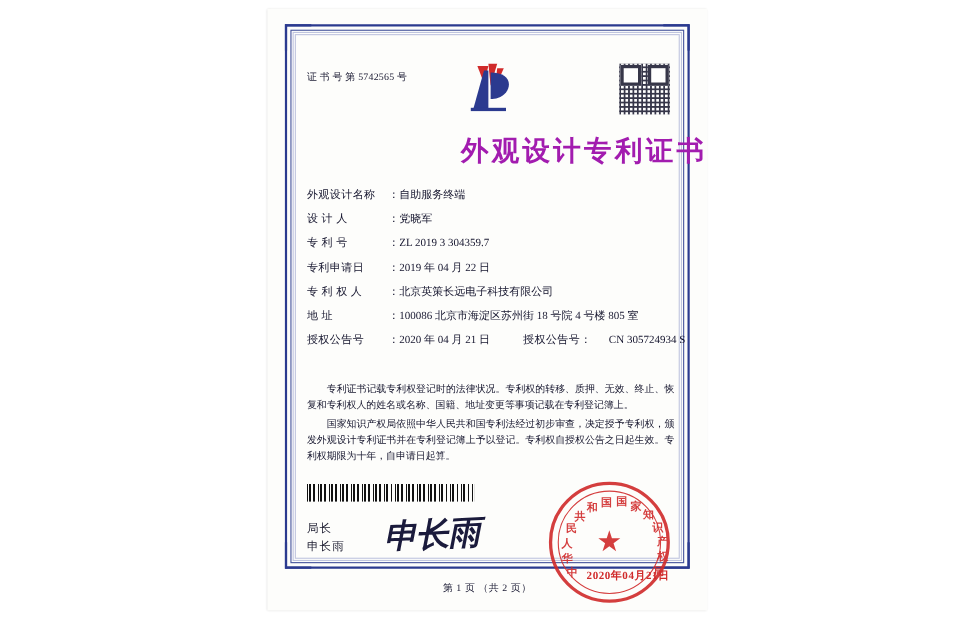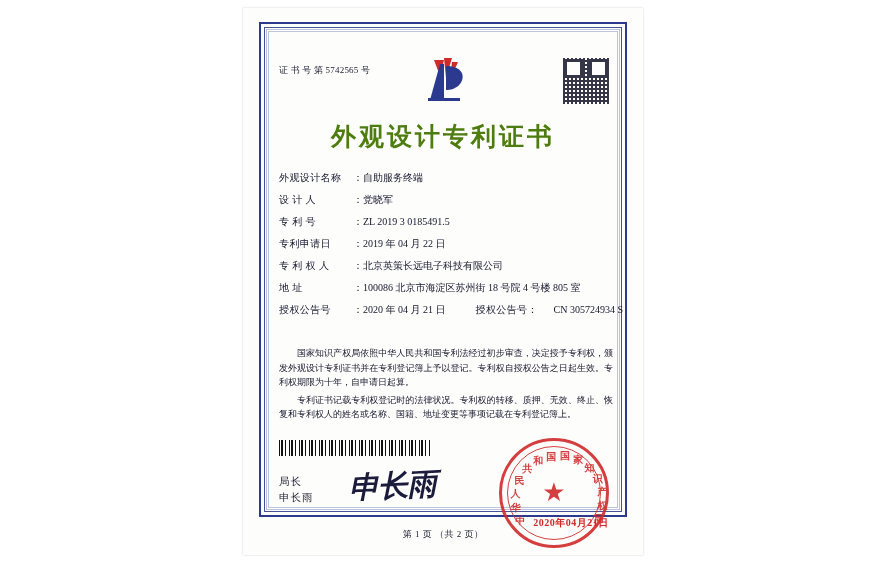--- a/index.html
+++ b/index.html
@@ -114,25 +114,25 @@
     width: 86px;
     height: 50px;
   }
 
   
   .title {
     position: absolute;
     left: 0;
     right: 0;
     top: 112px;
-    text-align: center;
+    text-align: right;
     font-size: 25px;
     font-weight: bold;
     letter-spacing: 3px;
-    color: #4d7c0f;
+    color: #a21caf;
     font-family: "DejaVu Serif", serif;
   }
 
   
   .fields {
     position: absolute;
     left: 36px;
     right: 30px;
     top: 164px;
   }
@@ -341,21 +341,21 @@
 
       <div class="field-row">
         <span class="f-label">设 计 人</span>
         <span class="f-colon">：</span>
         <span class="f-value">党晓军</span>
       </div>
 
       <div class="field-row">
         <span class="f-label">专 利 号</span>
         <span class="f-colon">：</span>
-        <span class="f-value">ZL 2019 3 0185491.5</span>
+        <span class="f-value">ZL 2019 3 304359.7</span>
       </div>
 
       <div class="field-row">
         <span class="f-label">专利申请日</span>
         <span class="f-colon">：</span>
         <span class="f-value">2019 年 04 月 22 日</span>
       </div>
 
       <div class="field-row">
         <span class="f-label">专 利 权 人</span>
@@ -374,22 +374,22 @@
         <span class="f-colon">：</span>
         <span class="f-value2" style="margin-left:0">2020 年 04 月 21 日</span>
         <span class="f-label2" style="margin-left:30px">授权公告号</span>
         <span class="f-colon">：</span>
         <span class="f-value2" style="margin-left:16px">CN 305724934 S</span>
       </div>
 
     </div>
 
     <div class="paragraphs">
+      <p>专利证书记载专利权登记时的法律状况。专利权的转移、质押、无效、终止、恢复和专利权人的姓名或名称、国籍、地址变更等事项记载在专利登记簿上。</p>
       <p>国家知识产权局依照中华人民共和国专利法经过初步审查，决定授予专利权，颁发外观设计专利证书并在专利登记簿上予以登记。专利权自授权公告之日起生效。专利权期限为十年，自申请日起算。</p>
-      <p>专利证书记载专利权登记时的法律状况。专利权的转移、质押、无效、终止、恢复和专利权人的姓名或名称、国籍、地址变更等事项记载在专利登记簿上。</p>
     </div>
 
     <div class="barcode"></div>
 
     <div class="sig-labels">
       <div>局长</div>
       <div>申长雨</div>
     </div>
     <div class="sig-script">申长雨</div>
 

